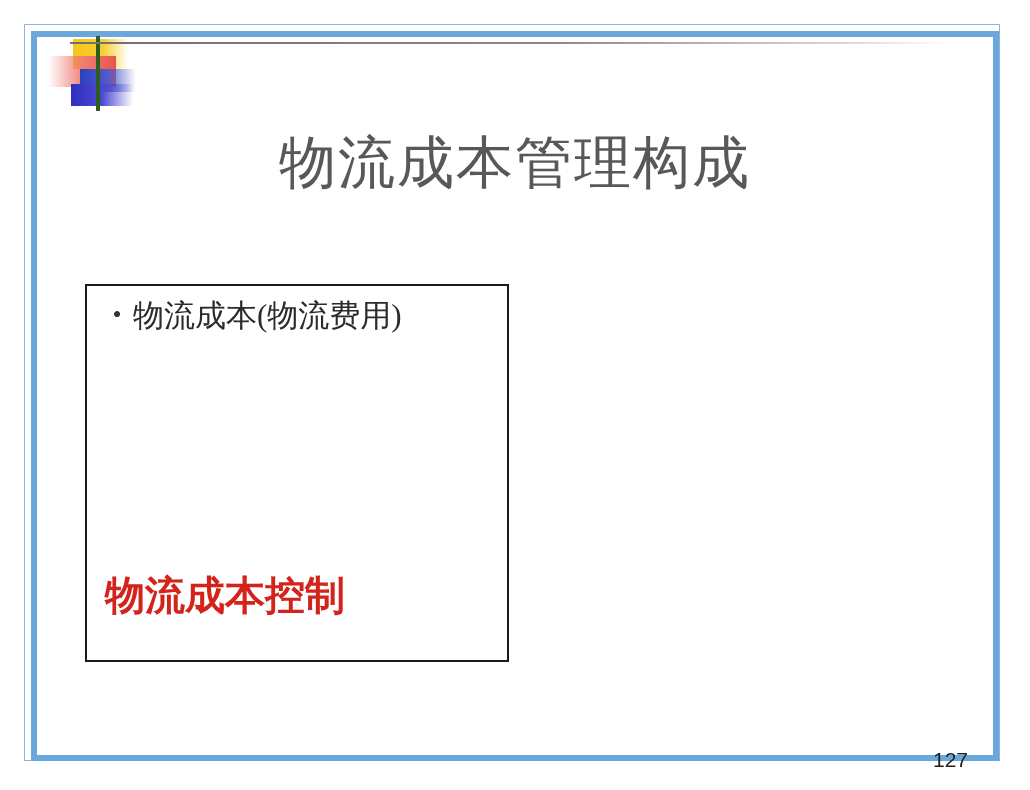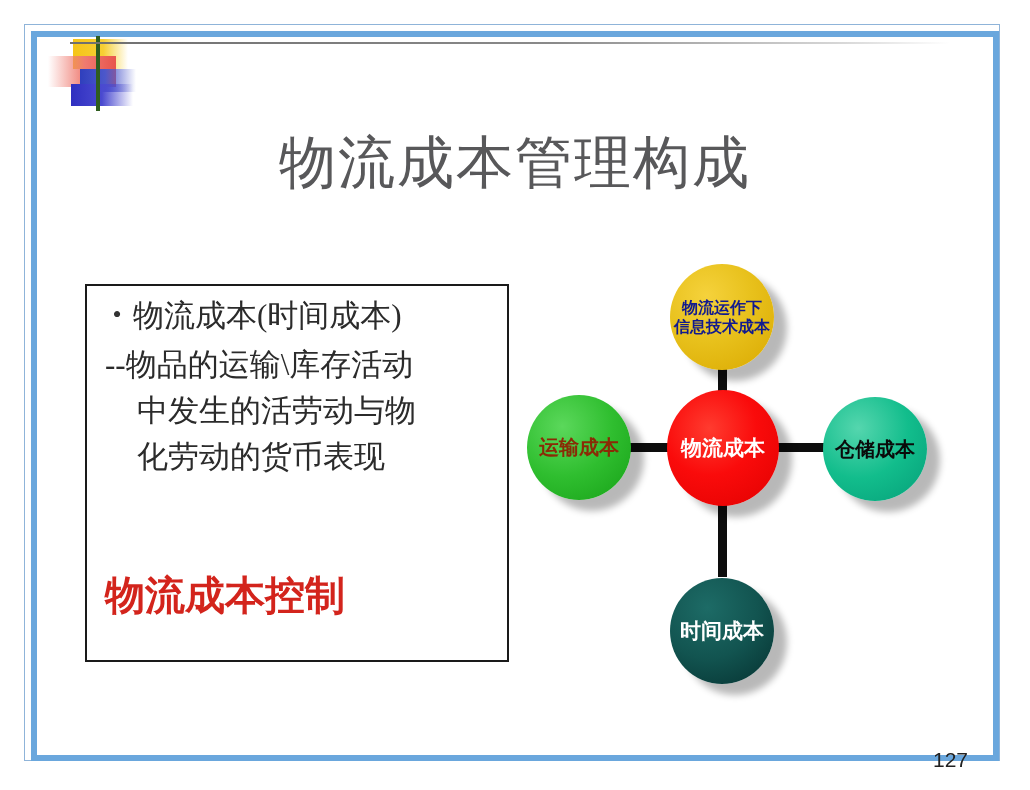--- a/index.html
+++ b/index.html
@@ -263,55 +263,21 @@
     <div class="logo-blue2"></div>
     <div class="logo-vline"></div>
   </div>
   <div class="logo-hline"></div>
 
   <div class="title">物流成本管理构成</div>
 
   <div class="textbox">
     <div class="bullet-line">
       <div class="bullet-dot">•</div>
-      <div class="bullet-text">物流成本(时间成本)</div>
-    </div>
-    <div class="dash-block">
-      <div class="dash-line-1">--物品的运输\库存活动</div>
-      <div class="dash-line-2">中发生的活劳动与物</div>
-      <div class="dash-line-3">化劳动的货币表现</div>
+      <div class="bullet-text">物流成本(物流费用)</div>
     </div>
     <div class="red-note">物流成本控制</div>
   </div>
 
-  <div class="diagram">
-    <div class="connector conn-v-top"></div>
-    <div class="connector conn-v-bot"></div>
-    <div class="connector conn-h-left"></div>
-    <div class="connector conn-h-right"></div>
-
-    <div class="node node-top">
-      <div>
-        <span>物流运作下</span>
-        <span>信息技术成本</span>
-      </div>
-    </div>
-
-    <div class="node node-left">
-      <span>运输成本</span>
-    </div>
-
-    <div class="node node-center">
-      <span>物流成本</span>
-    </div>
-
-    <div class="node node-right">
-      <span>仓储成本</span>
-    </div>
-
-    <div class="node node-bottom">
-      <span>时间成本</span>
-    </div>
-  </div>
 
   <div class="page-number">127</div>
 
 </div>
 
 </body></html>

